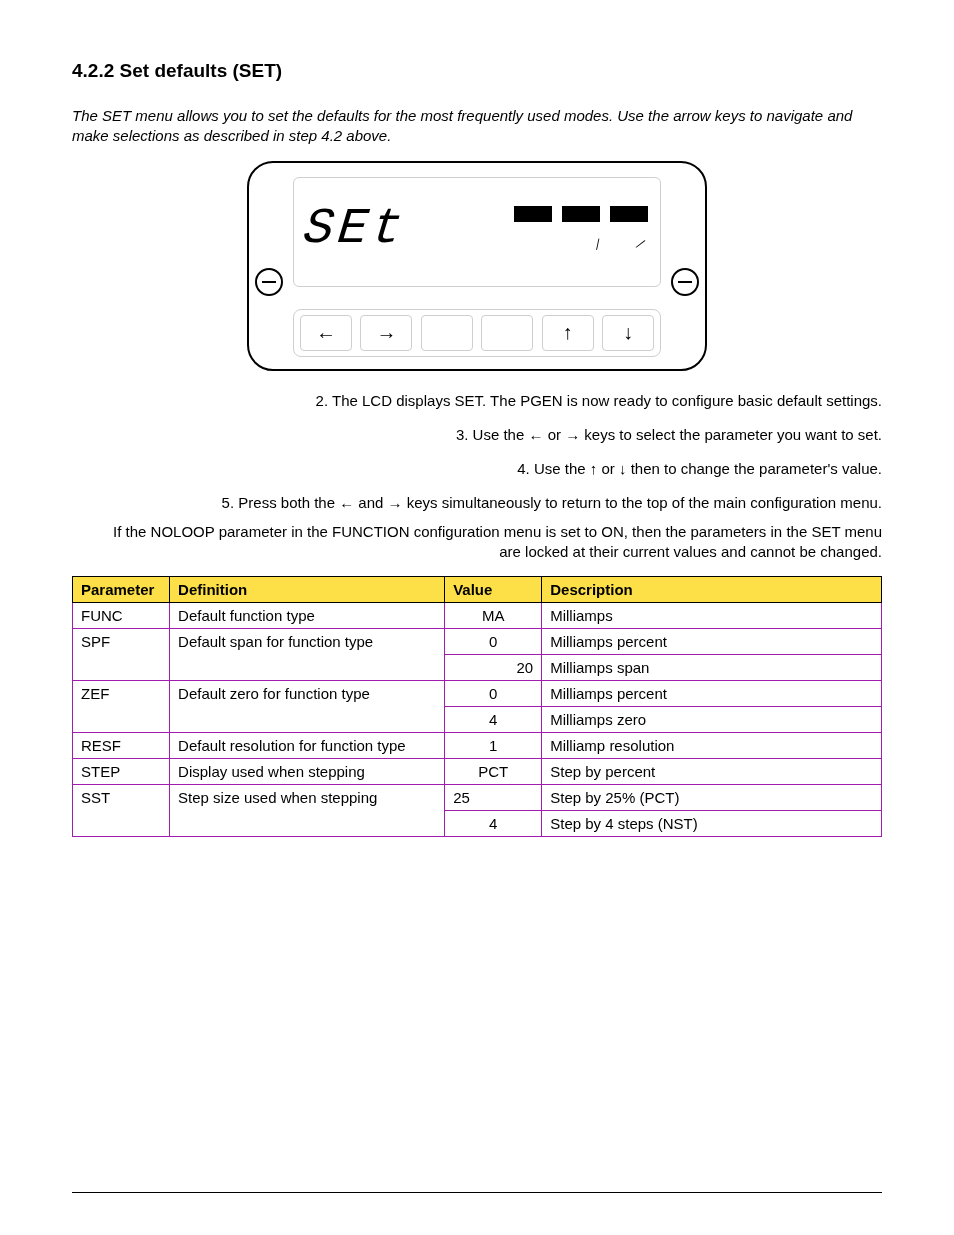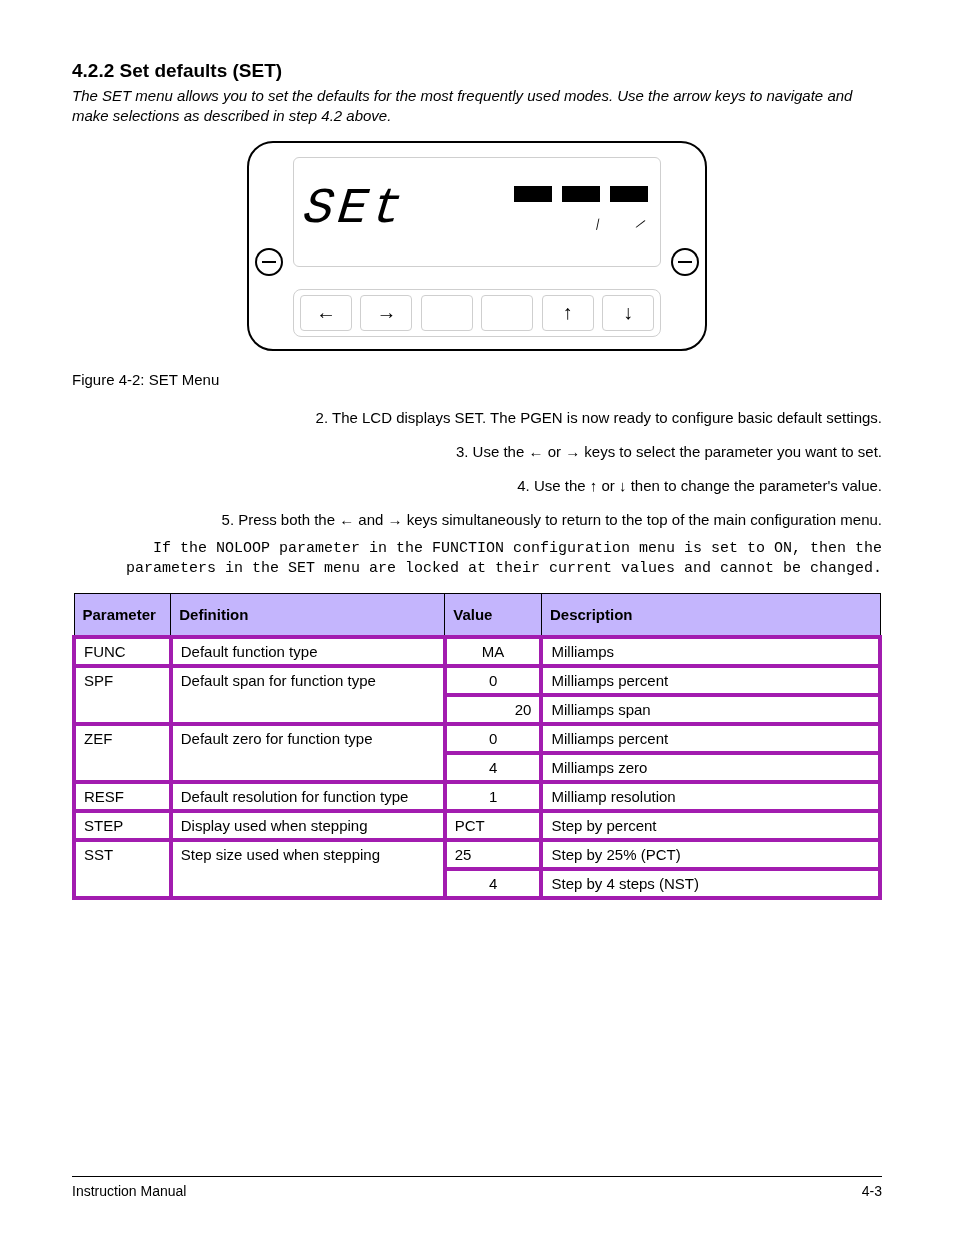--- a/index.html
+++ b/index.html
@@ -12,21 +12,21 @@
     color: #000;
     background: #fff;
     position: relative;
   }
   .page {
     padding: 60px 72px 40px 72px;
   }
   .section-title {
     font-size: 19px;
     font-weight: bold;
-    margin-bottom: 4px;
+    margin-bottom: 24px;
   }
   .body-text {
     font-size: 15px;
     line-height: 1.35;
     margin-bottom: 14px;
     font-style: italic;
   }
   .figure-wrap {
     text-align: center;
     margin: 10px 0 16px 0;
@@ -140,37 +140,37 @@
     font-size: 17px;
     font-weight: bold;
     margin: 22px 0 6px 0;
   }
   table.parm {
     width: 100%;
     border-collapse: collapse;
     font-size: 15px;
   }
   table.parm th {
-    background: #c4b5fd;
+    background: #fde047;
     text-align: left;
     font-weight: bold;
-    padding: 12px 8px;
+    padding: 4px 8px;
     border: 1px solid #000;
   }
   table.parm td {
-    border: 4px solid #a21caf;
+    border: 1px solid #a21caf;
     padding: 4px 8px;
     vertical-align: top;
     text-align: left;
   }
   .col1 { width: 12%; }
   .col2 { width: 34%; }
   .col3 { width: 12%; text-align: center;}
   .col4 { width: 42%; }
-  .indent-a { padding-left: 22px; font-family: Liberation Mono, monospace; }
+  .indent-a { padding-left: 22px; }
   .footer {
     position: absolute;
     bottom: 36px;
     left: 72px;
     right: 72px;
   }
   .footer-line {
     border-top: 1px solid #000;
     margin-bottom: 6px;
   }
@@ -217,21 +217,20 @@
         <div class="btn">
             <span class="arrow">↑</span>
           </div>
         <div class="btn">
             <span class="arrow">↓</span>
           </div>
       </div>
     </div>
   </div>
 
-  <div class="figure-caption">Figure 4-2: SET Menu</div>
 
   <div class="step-text">2. The LCD displays SET. The PGEN is now ready to configure basic default settings.</div>
 
   <div class="step-text">
     <span>3. Use the</span>
     <span>←</span>
     <span>or</span>
     <span>→</span>
     <span>keys to select the parameter you want to set.</span>
   </div>
@@ -292,37 +291,33 @@
         </tr>
         <tr>
           <td rowspan="1">RESF</td>
           <td rowspan="1">Default resolution for function type</td>
           <td style="text-align: center;">1</td>
           <td>Milliamp resolution</td>
         </tr>
         <tr>
           <td rowspan="1">STEP</td>
           <td rowspan="1">Display used when stepping</td>
-          <td style="text-align: left;">PCT</td>
+          <td style="text-align: center;">PCT</td>
           <td>Step by percent</td>
         </tr>
         <tr>
           <td rowspan="2">SST</td>
           <td rowspan="2">Step size used when stepping</td>
           <td style="">25</td>
           <td>Step by 25% (PCT)</td>
         </tr>
         <tr>
           <td style="text-align: center;">4</td>
           <td>Step by 4 steps (NST)</td>
         </tr>
       </tbody>
   </table>
 
 </div>
 
 <div class="footer">
   <div class="footer-line"></div>
-  <div class="footer-row">
-    <span>Instruction Manual</span>
-    <span>4-3</span>
-  </div>
 </div>
 
 </body></html>

